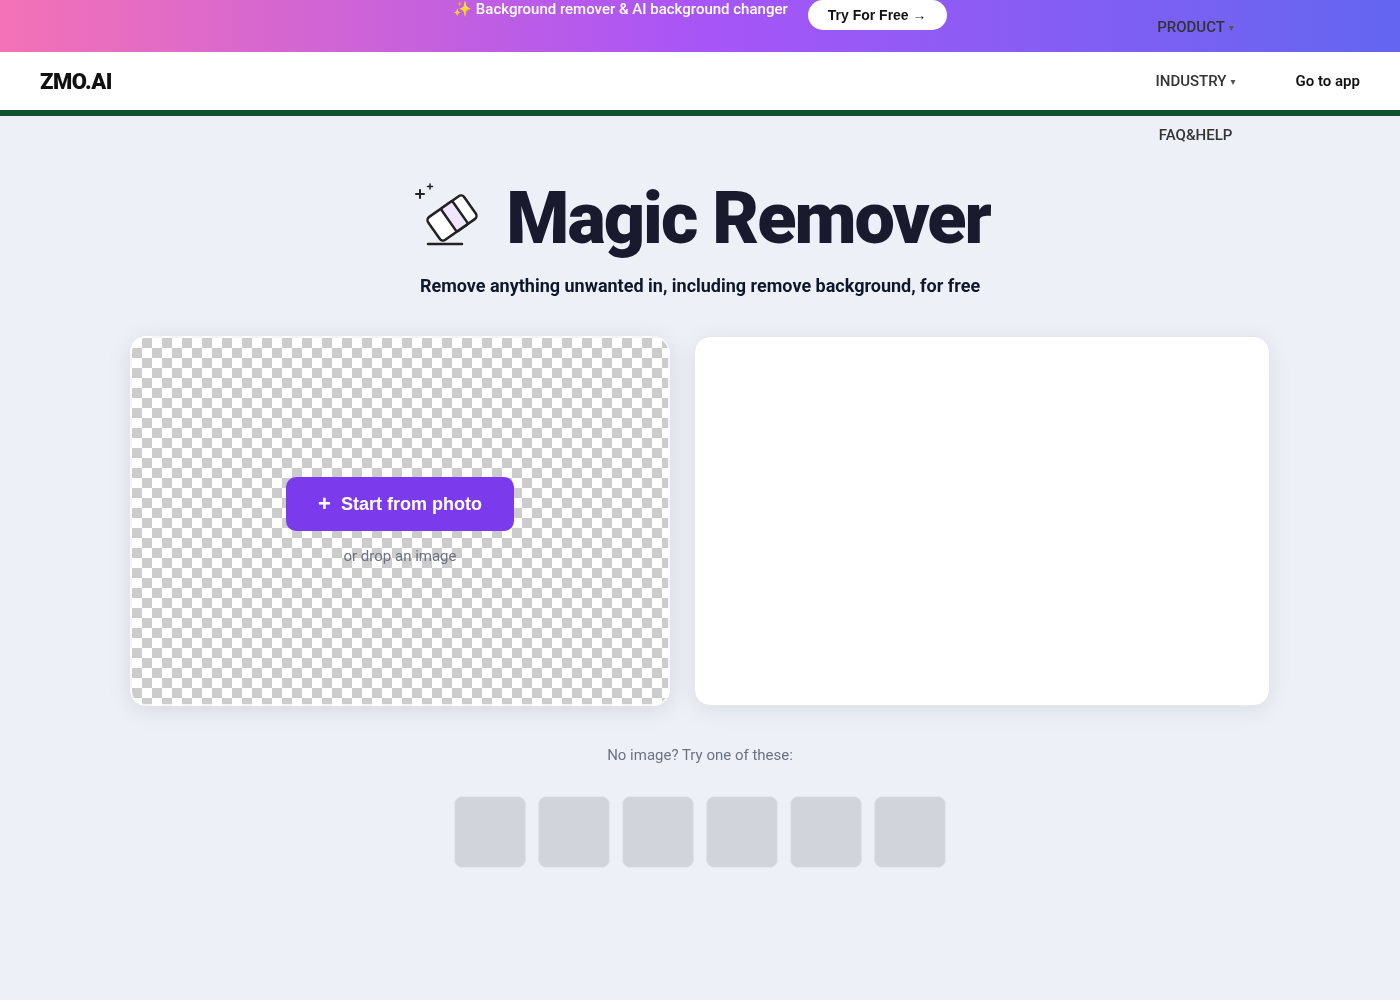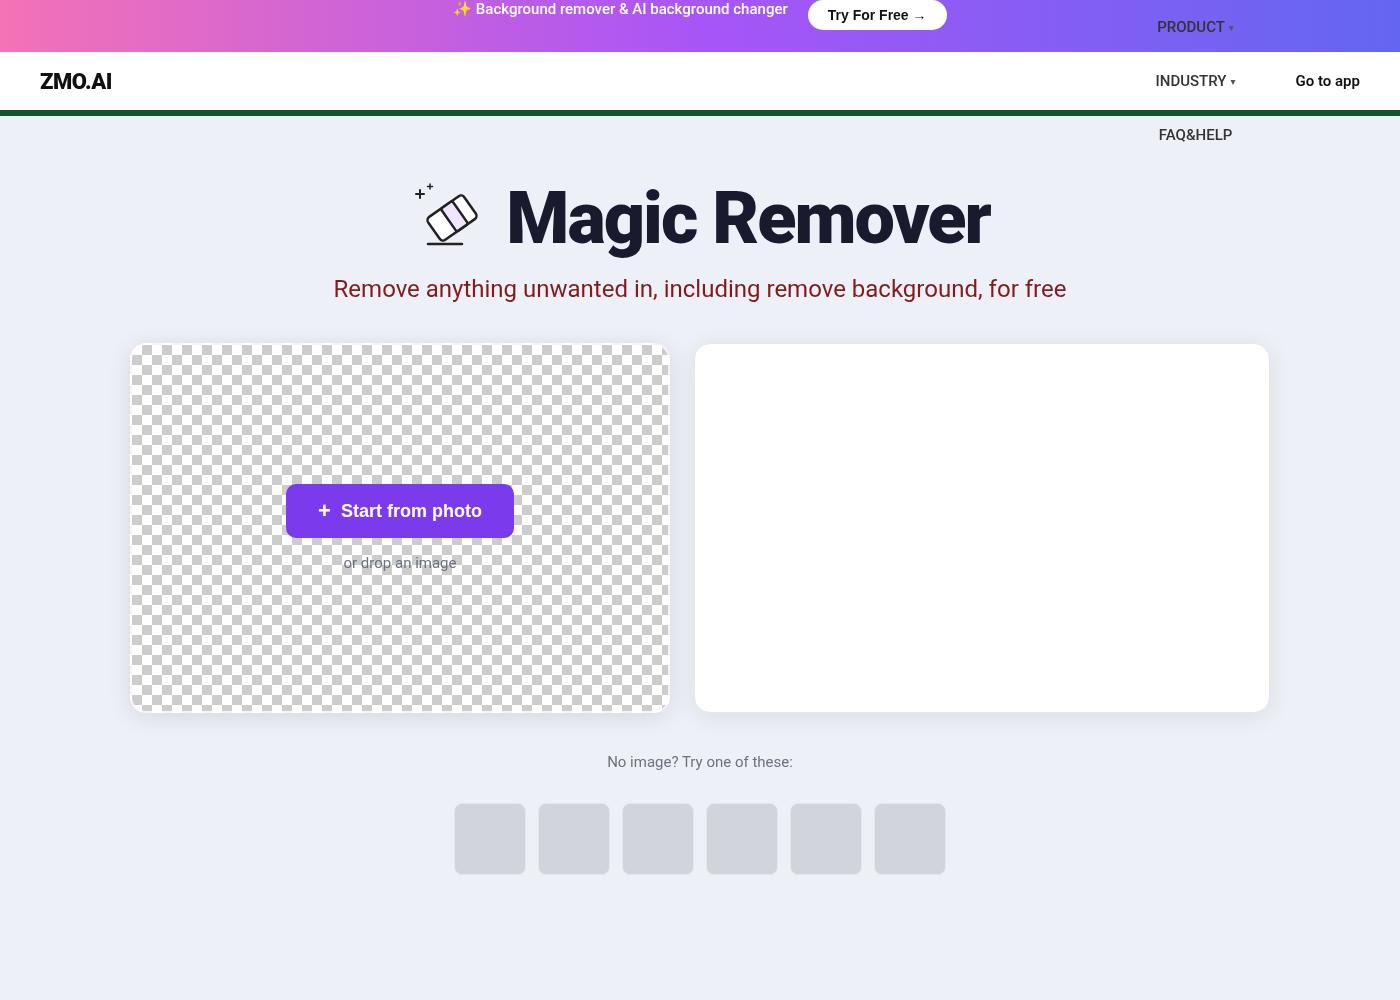--- a/index.html
+++ b/index.html
@@ -98,23 +98,23 @@
       width: 80px;
       height: 80px;
     }
     .hero-title-text {
       font-size: 72px;
       font-weight: 900;
       color: #1a1a2e;
       letter-spacing: -2px;
     }
     .hero-subtitle {
-      font-size: 24px;
-      color: #7f1d1d;
-      font-weight: 400;
+      font-size: 18px;
+      color: #0f172a;
+      font-weight: 700;
     }
 
     
     .content-area {
       display: flex;
       gap: 24px;
       max-width: 1140px;
       margin: 0 auto 40px;
     }
 

